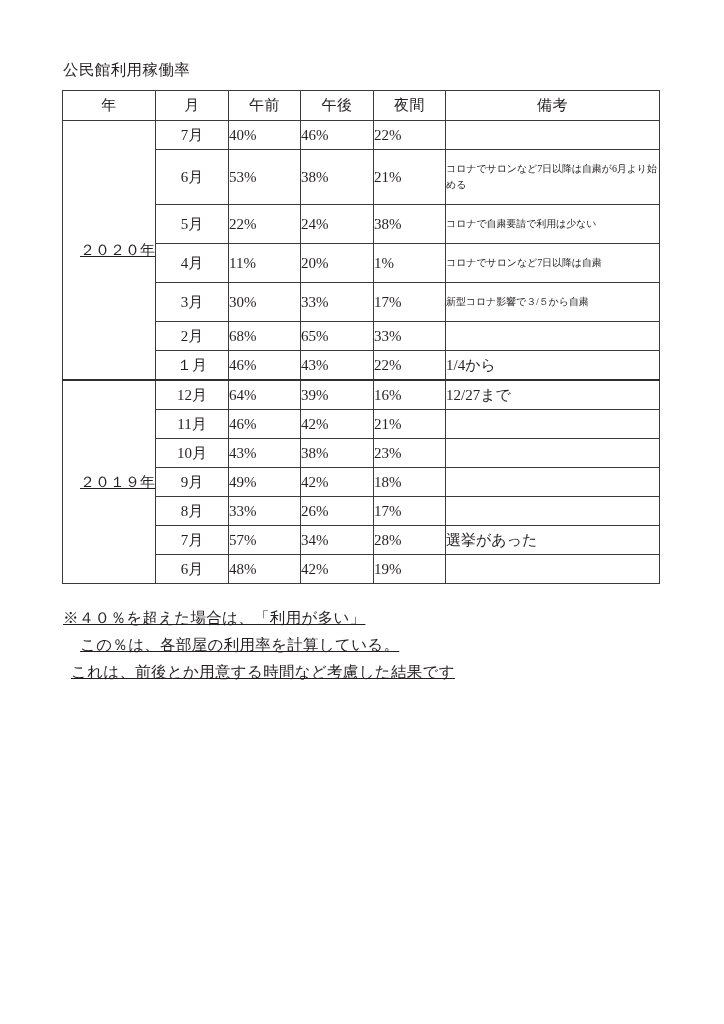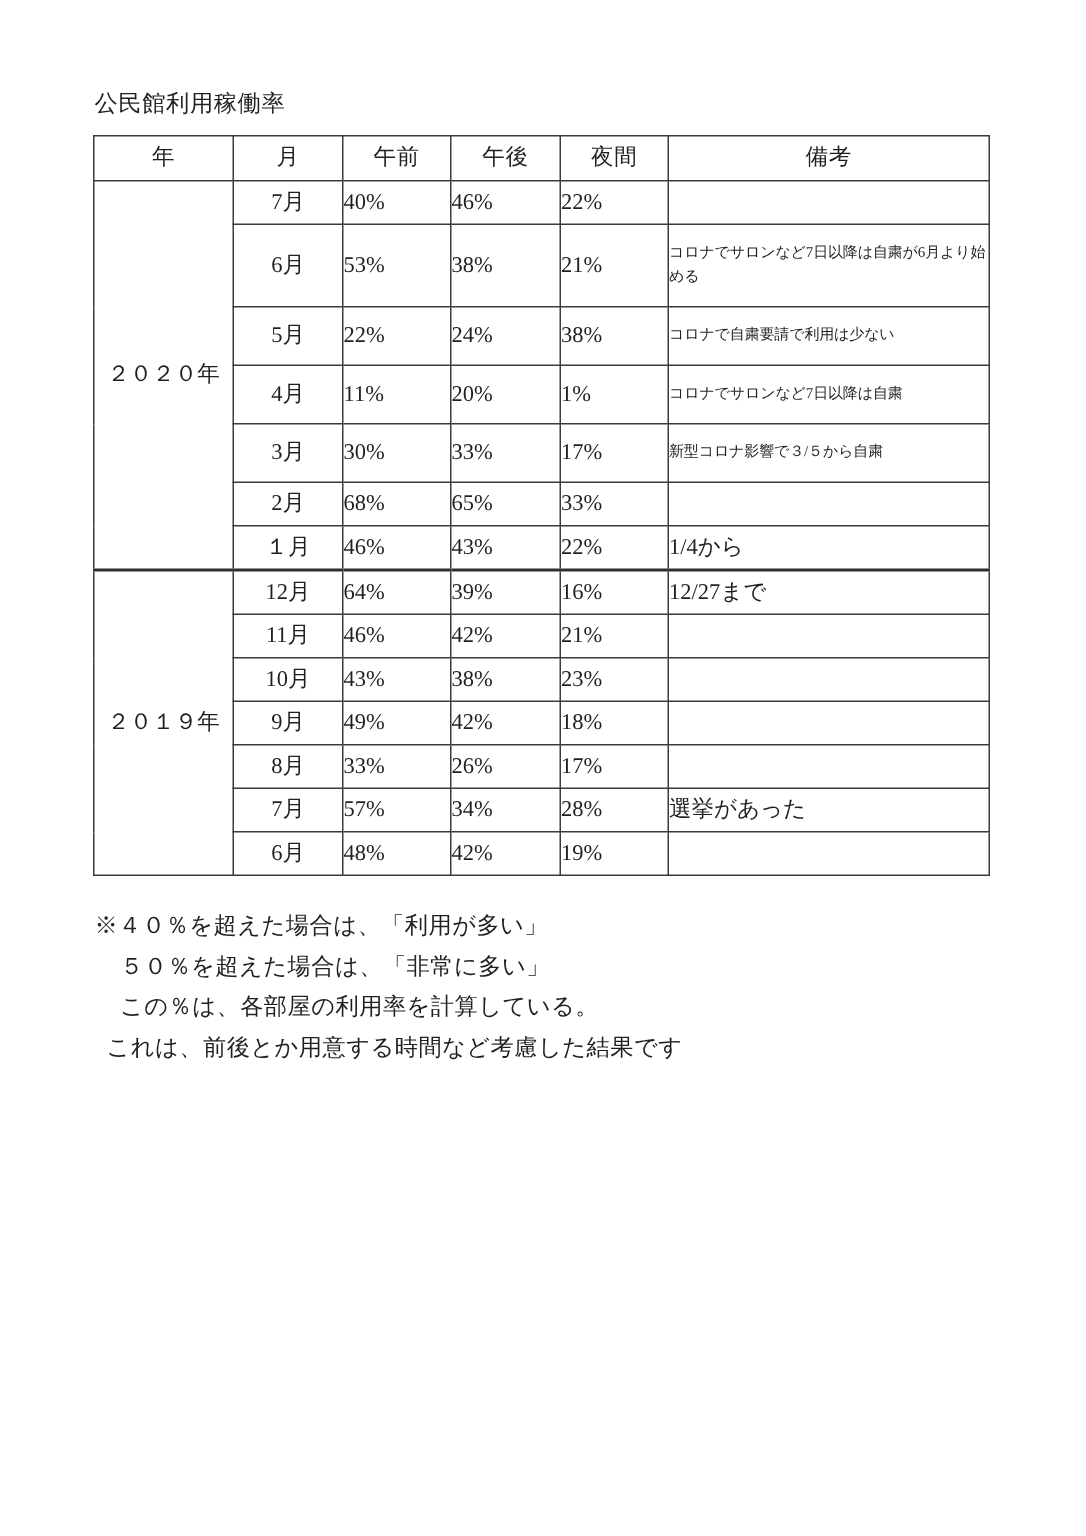--- a/index.html
+++ b/index.html
@@ -73,25 +73,26 @@
   }
 
   .hdr-cell {
     text-align: center;
     height: 29px;
     font-size: 15.5px;
     letter-spacing: 0.5px;
   }
 
   .year-cell {
-    text-align: center;
+    text-align: right;
     padding-right: 2px;
     font-size: 15px;
     letter-spacing: 0px;
     vertical-align: middle;
+    text-decoration: underline;
   }
 
   .month-cell {
     text-align: center;
     padding-left: 4px;
     font-size: 15px;
   }
 
   .num-cell {
     padding-right: 4px;
@@ -121,21 +122,21 @@
   
   .notes {
     position: absolute;
     left: 63px;
     top: 604px;
     width: 600px;
     font-size: 15.5px;
     line-height: 27px;
     letter-spacing: 0.3px;
   }
-  .notes .note-line { white-space: nowrap; }
+  .notes .note-line { white-space: nowrap; text-decoration: underline; }
   .notes .note-line.ind1 { padding-left: 17px; }
   .notes .note-line.ind2 { padding-left: 17px; }
   .notes .note-line.ind3 { padding-left: 8px; }
 </style>
 </head>
 <body>
 
 <div class="page">
 
   <div class="doc-title">公民館利用稼働率</div>
@@ -260,18 +261,17 @@
             <td class="num-cell">42%</td>
             <td class="num-cell">19%</td>
             <td class="remark-cell"></td>
           </tr>
         </tbody>
     </table>
   </div>
 
   <div class="notes">
       <div class="note-line">※４０％を超えた場合は、「利用が多い」</div>
-      <div class="note-line ind1">５０％を超えた場合は、「非常に多い」</div>
       <div class="note-line ind2">この％は、各部屋の利用率を計算している。</div>
       <div class="note-line ind3">これは、前後とか用意する時間など考慮した結果です</div>
     </div>
 
 </div>
 
 </body></html>

